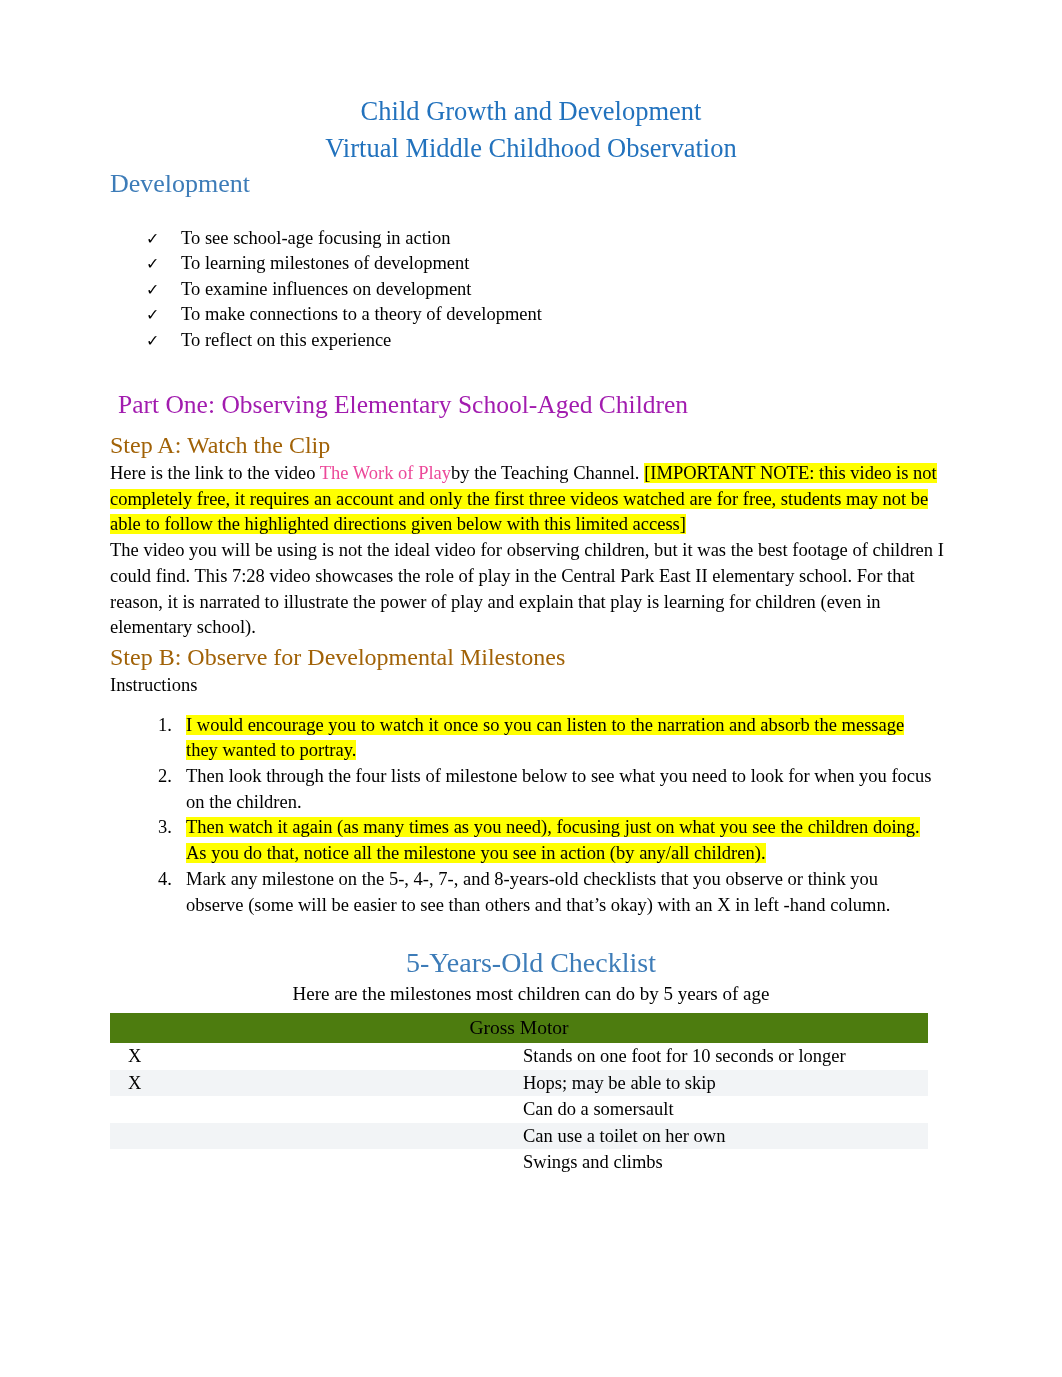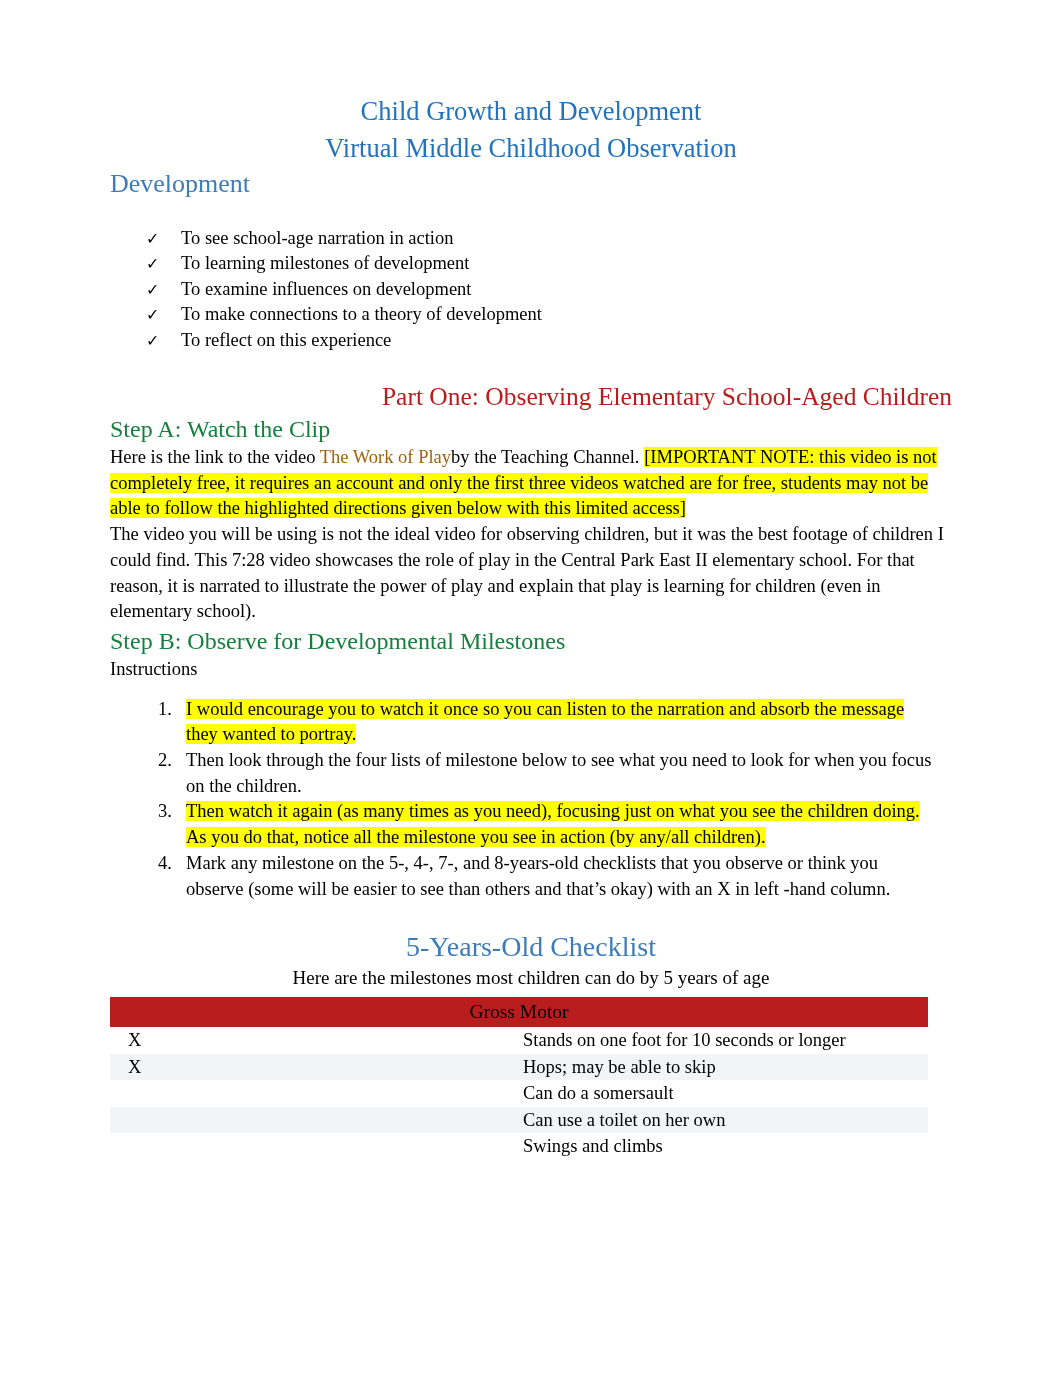--- a/index.html
+++ b/index.html
@@ -69,51 +69,51 @@
   }
   ul.check-list li .tick {
     position: absolute;
     left: 36px;
     top: 0;
     font-size: 16px;
   }
 
   
   .part-heading {
-    text-align: right;
-    color: #b91c1c;
+    text-align: left;
+    color: #a21caf;
     font-size: 25.5px;
     line-height: 32px;
     font-weight: normal;
-    margin: 0;
+    margin: 8px;
     padding-top: 28px;
   }
 
   h2.step-heading {
-    color: #15803d;
+    color: #a16207;
     font-size: 24px;
     font-weight: normal;
     margin: 0;
     line-height: 32px;
   }
   .step-a { margin-top: 26px; }
   .step-b { margin-top: 35px; }
 
   p.body-text {
     font-size: 18.5px;
     line-height: 25.7px;
     margin: 0;
     text-align: left;
   }
   .para-link { margin-top: 23px; }
   .para-video { margin-top: 25px; }
   .instructions-label { margin-top: 25px; font-size: 17px; line-height: 22px; }
 
   a.doc-link {
-    color: #a16207;
+    color: #ec4899;
     text-decoration: none;
   }
 
   .hl {
     background-color: #ffff00;
     box-decoration-break: clone;
     -webkit-box-decoration-break: clone;
   }
 
   
@@ -164,21 +164,21 @@
     border-collapse: collapse;
     width: 818px;
     margin-top: 6px;
     table-layout: fixed;
   }
   table.milestone-table td {
     border: none;
     padding: 0;
   }
   tr.cat-row td {
-    background: #b91c1c;
+    background: #4d7c0f;
     text-align: center;
     font-size: 19.5px;
     line-height: 27px;
     height: 27px;
     padding: 1px 0 2px 0;
   }
   tr.item-row td {
     font-size: 18.5px;
     line-height: 26.5px;
     height: 26.5px;
@@ -204,21 +204,21 @@
     <div class="title-block">
       <div class="doc-title">Child Growth and Development</div>
       <div class="doc-title">Virtual Middle Childhood Observation</div>
     </div>
 
     <h1 class="section-heading objectives-heading">Development</h1>
 
     <ul class="check-list">
       <li>
         <span class="tick">✓</span>
-        <span>To see school-age narration in action</span>
+        <span>To see school-age focusing in action</span>
       </li>
       <li>
         <span class="tick">✓</span>
         <span>To learning milestones of development</span>
       </li>
       <li>
         <span class="tick">✓</span>
         <span>To examine influences on development</span>
       </li>
       <li>

